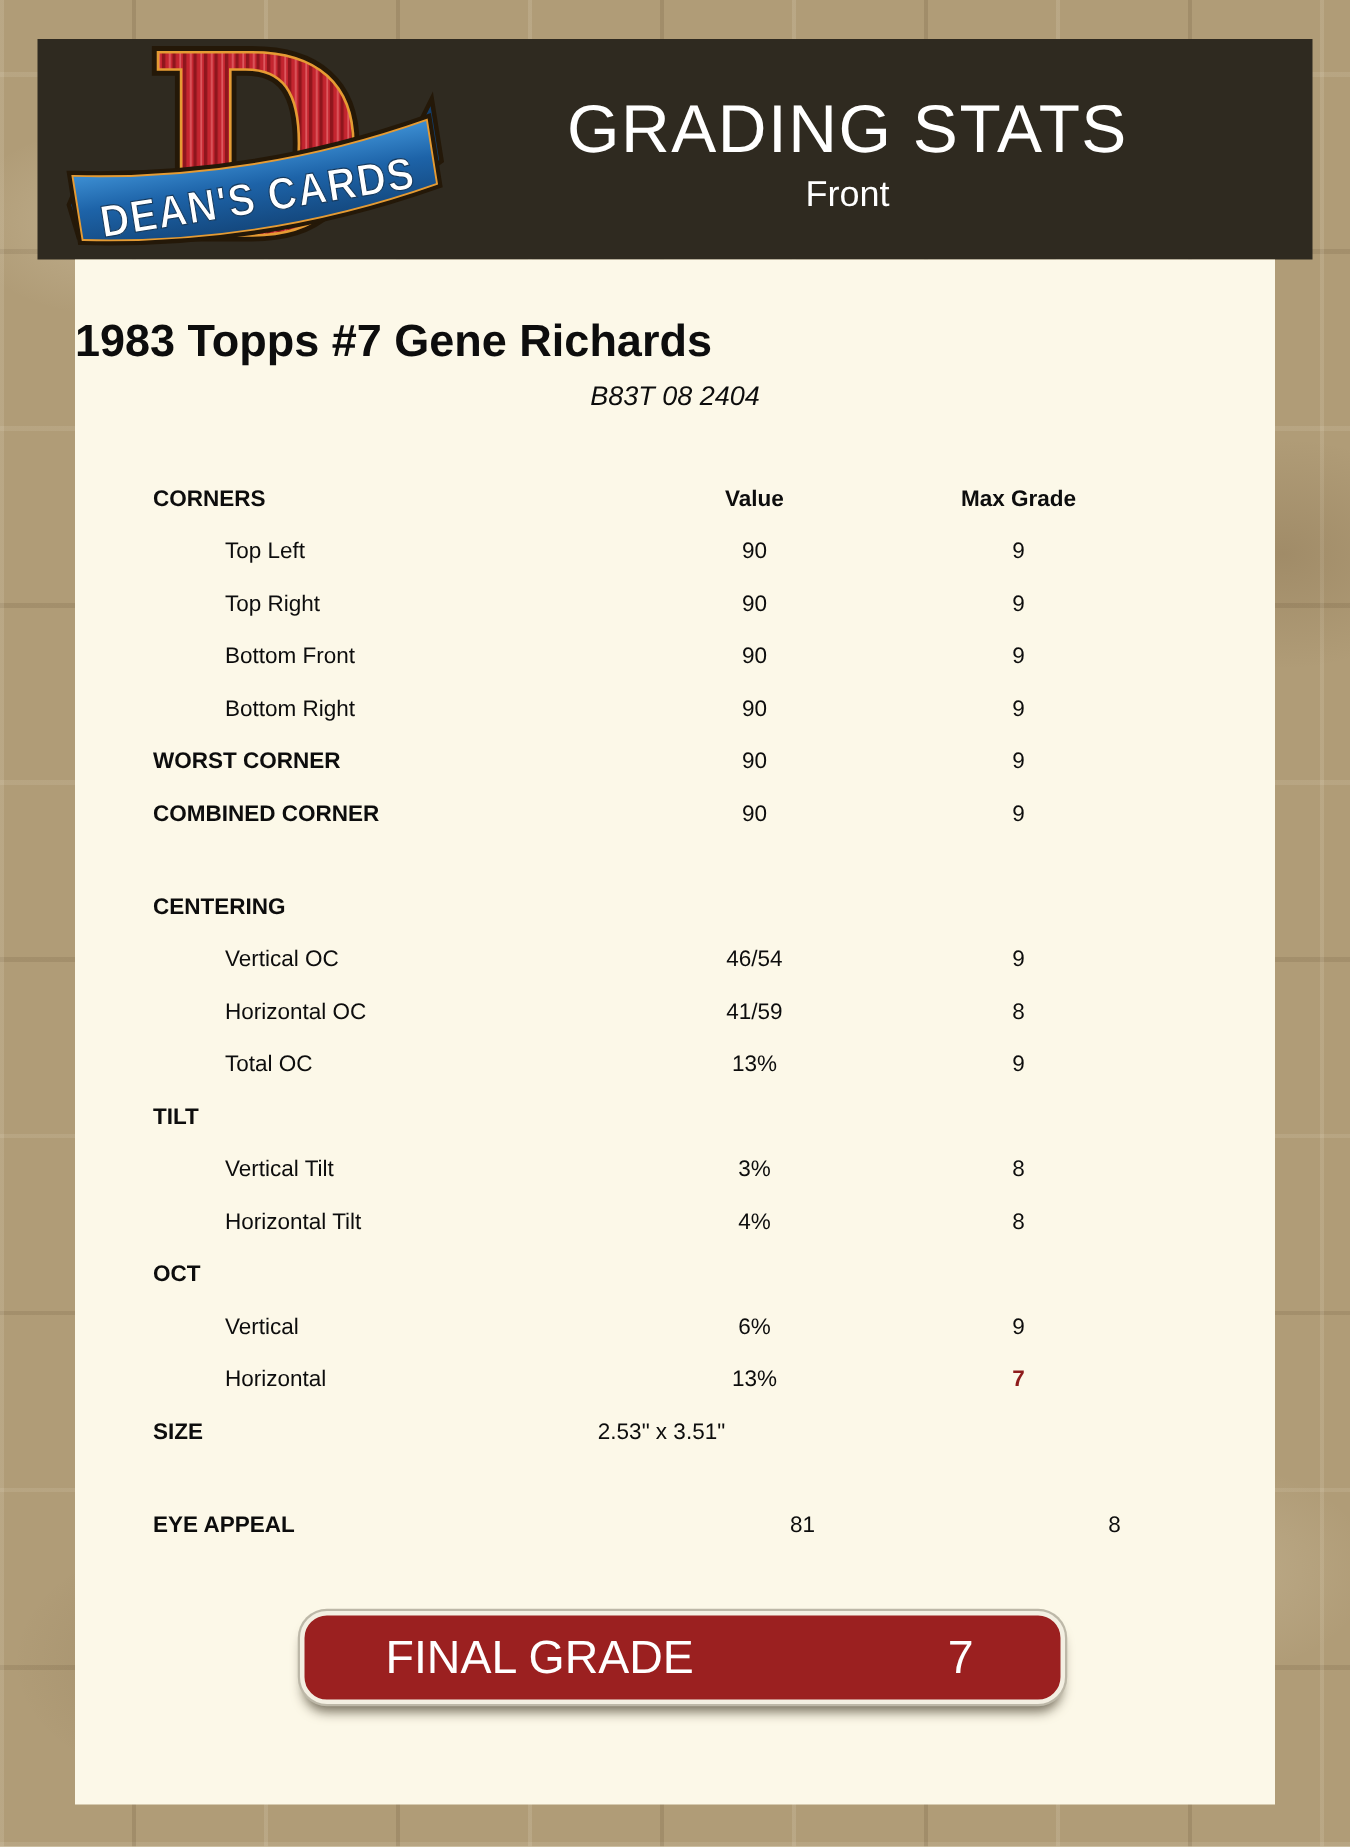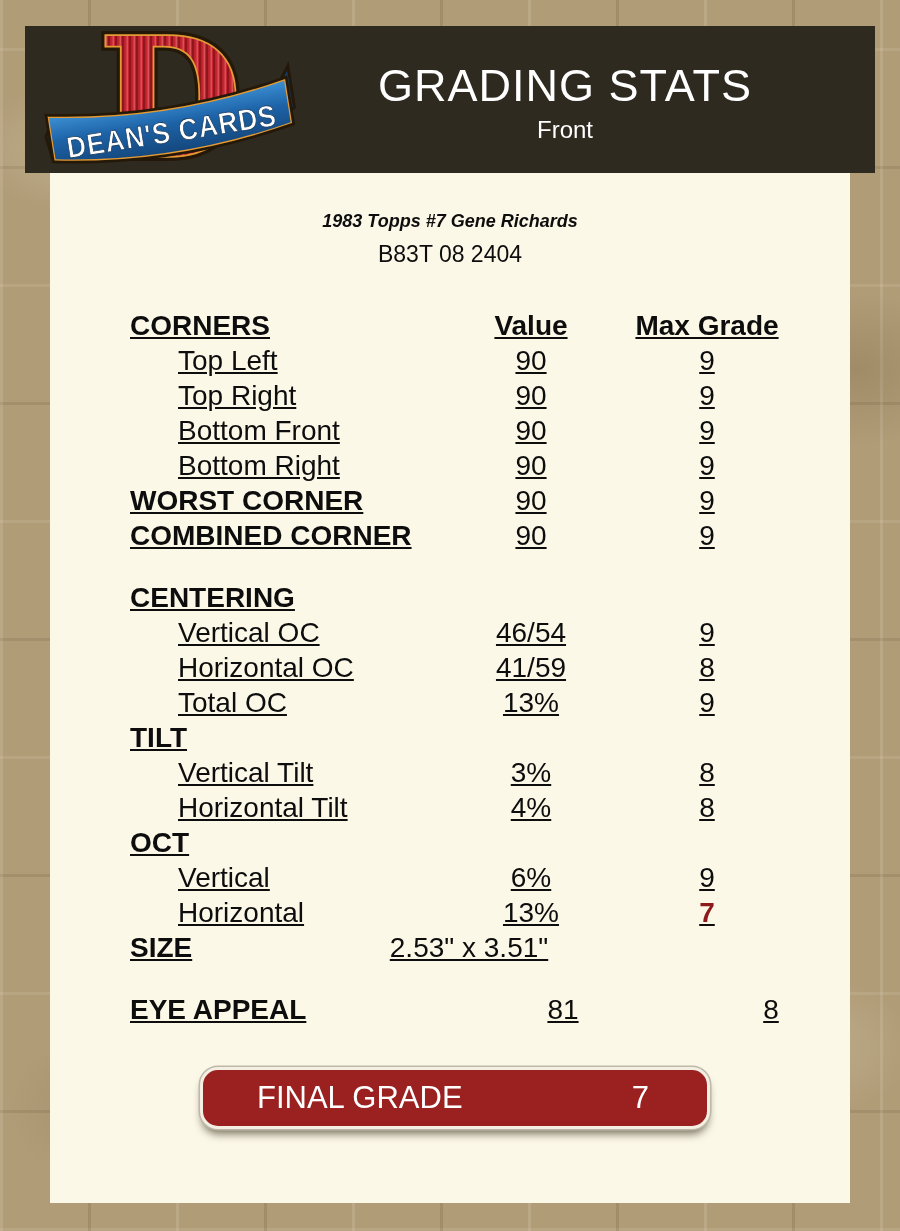--- a/index.html
+++ b/index.html
@@ -36,27 +36,27 @@
     position:absolute;left:230px;top:0;width:620px;
     text-align:center;color:#ffffff;
   }
   .header-title{margin-top:36px;font-size:45px;line-height:1.05;letter-spacing:1px;}
   .header-subtitle{margin-top:8px;font-size:24px;line-height:1.05;}
 
   .panel{
     position:absolute;left:50px;top:173px;width:800px;height:1030px;
     background:#fcf8e8;color:#0d0d0d;
   }
-  .card-title{margin-top:38px;text-align:center;font-size:18px;font-weight:bold;font-style:italic;}
-  .card-number{margin-top:9px;text-align:center;font-size:23px;}
+  .card-title{margin-top:38px;text-align:left;font-size:30px;font-weight:bold;}
+  .card-number{margin-top:9px;text-align:center;font-size:18px;font-style:italic;}
 
   .gtable{margin-top:40px;}
   .trow{
     display:grid;grid-template-columns:300px 202px 150px;
-    padding-left:80px;height:35px;line-height:35px;font-size:28px;text-decoration:underline;
+    padding-left:52px;height:35px;line-height:35px;font-size:15px;
   }
   .cell-label{text-align:left;white-space:nowrap;}
   .cell-label.indent{padding-left:48px;}
   .cell-value,.cell-grade{text-align:center;}
   .bold{font-weight:bold;}
   .gap-before{margin-top:27px;gap:32px;}
   .size-shift{transform:translateX(-62px);}
   .red{color:#8e1b1b;font-weight:bold;}
 
   .final-grade{

